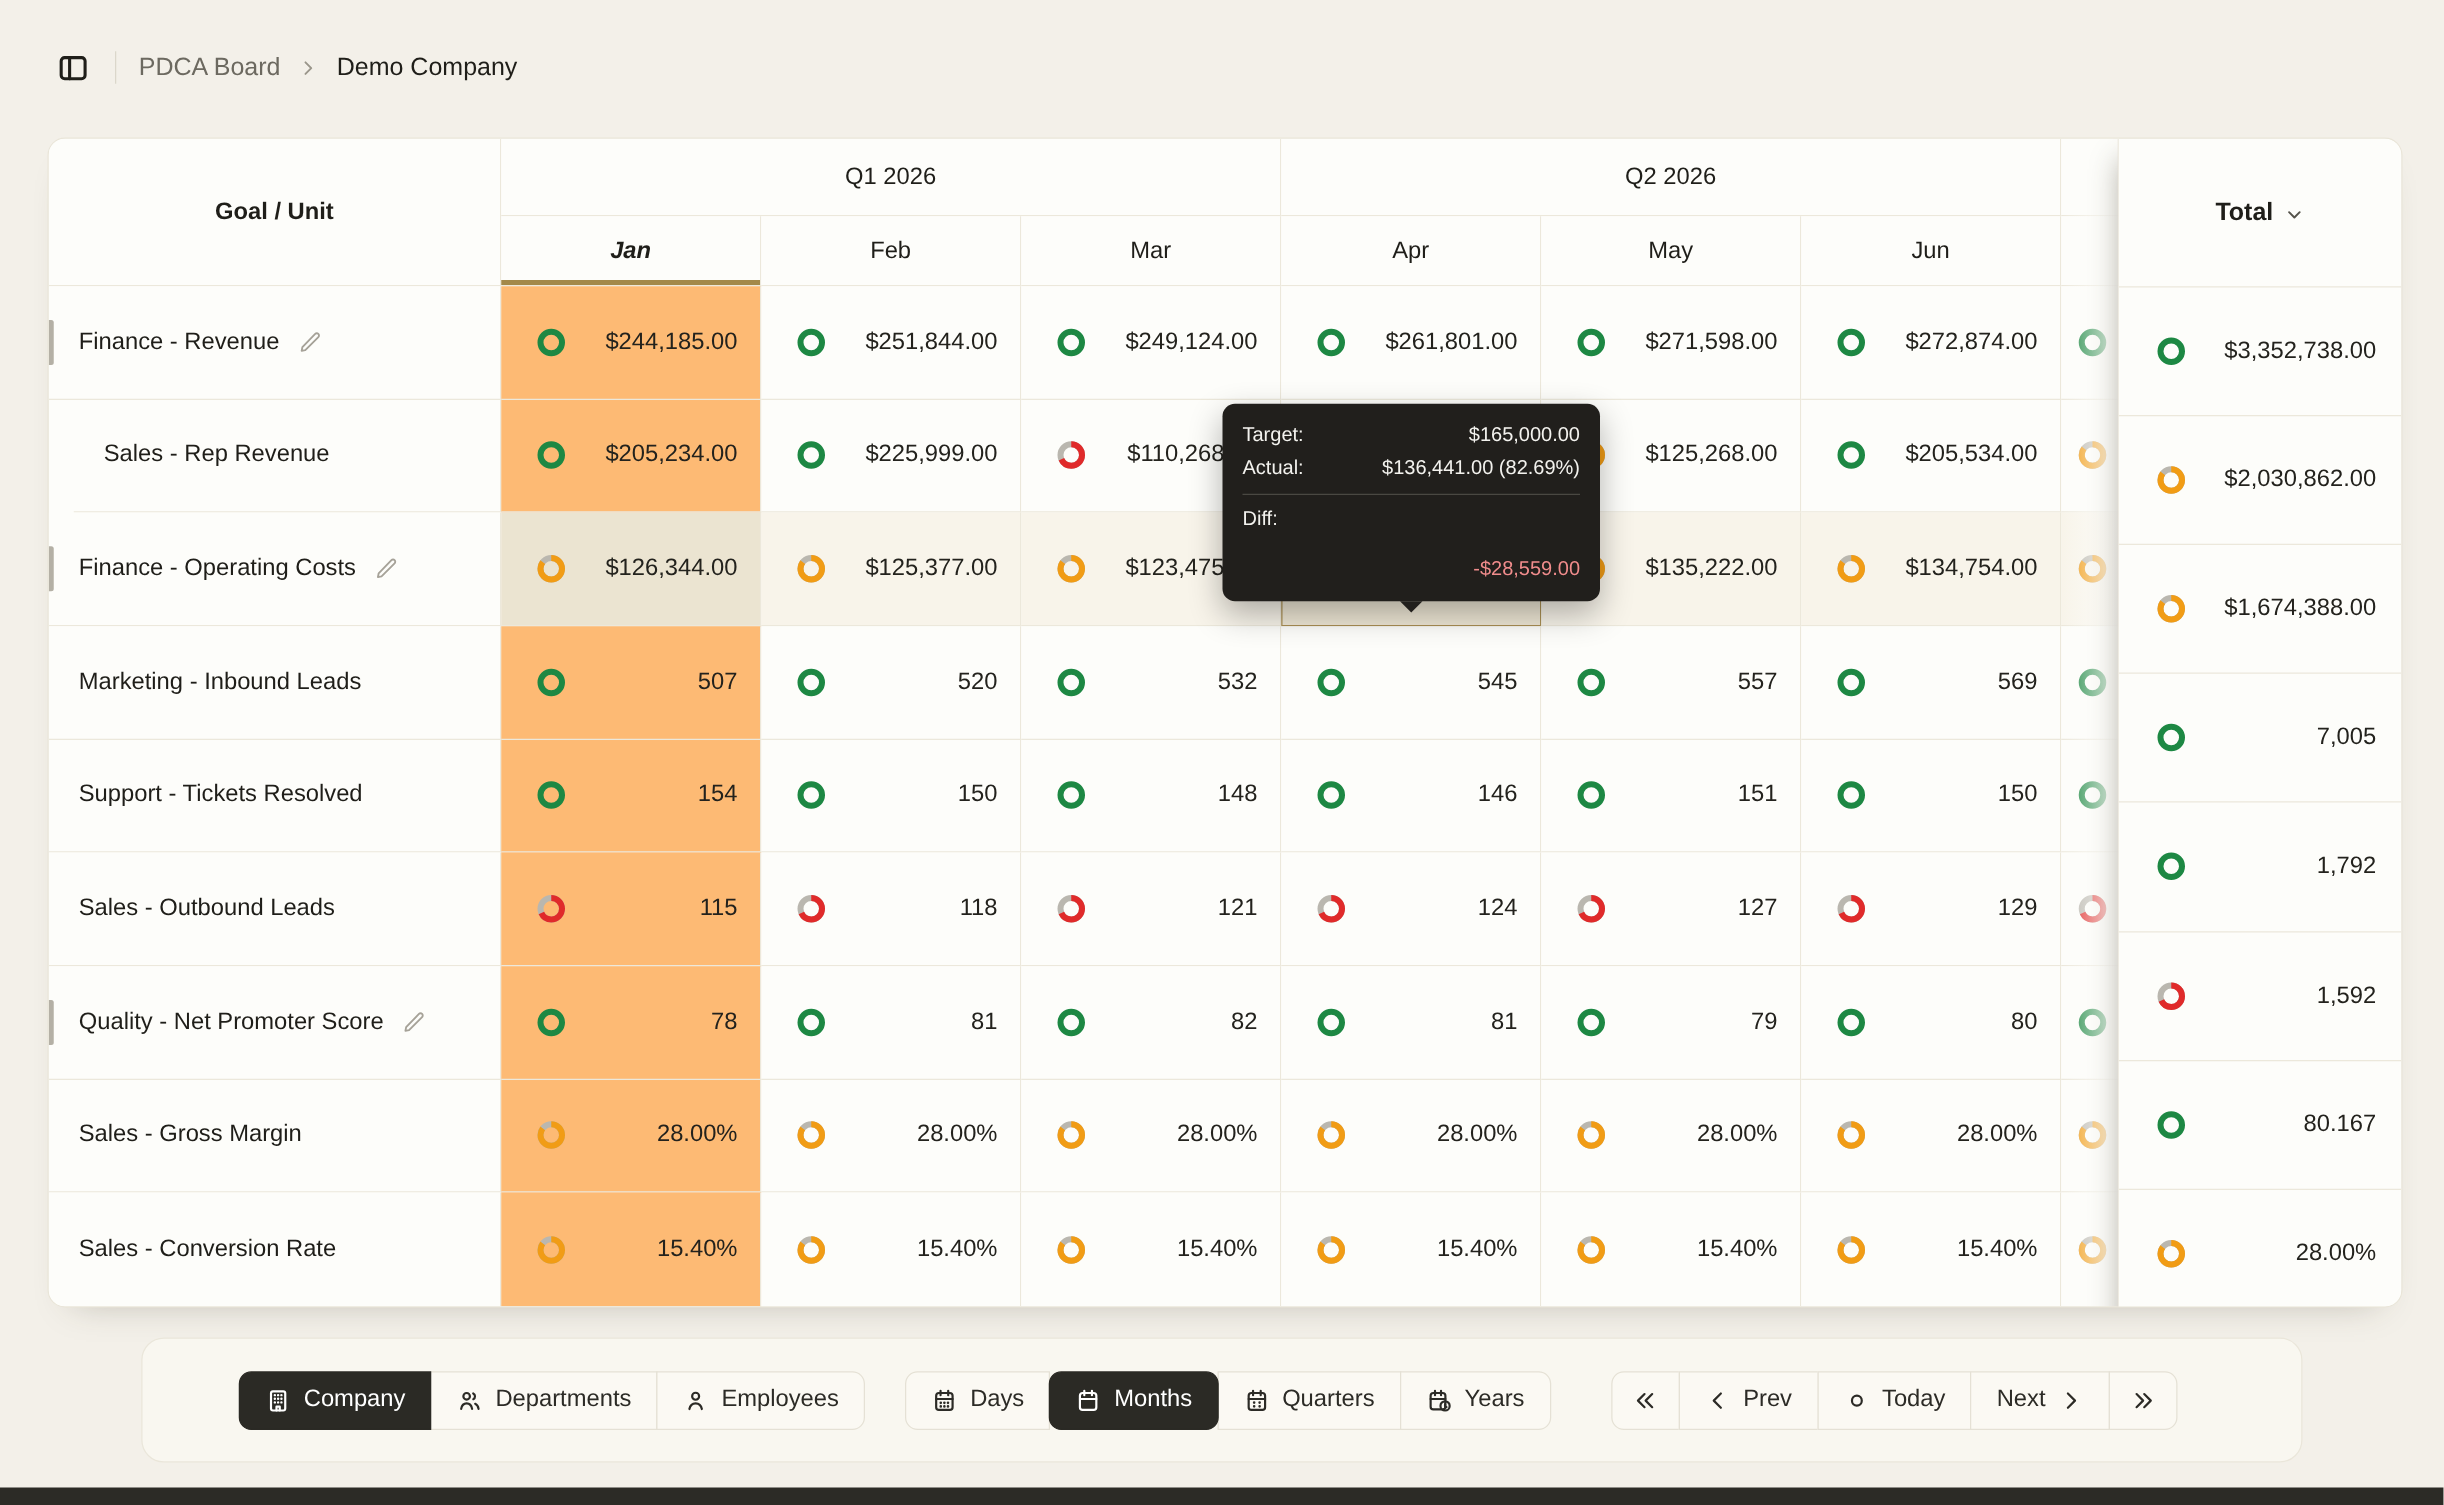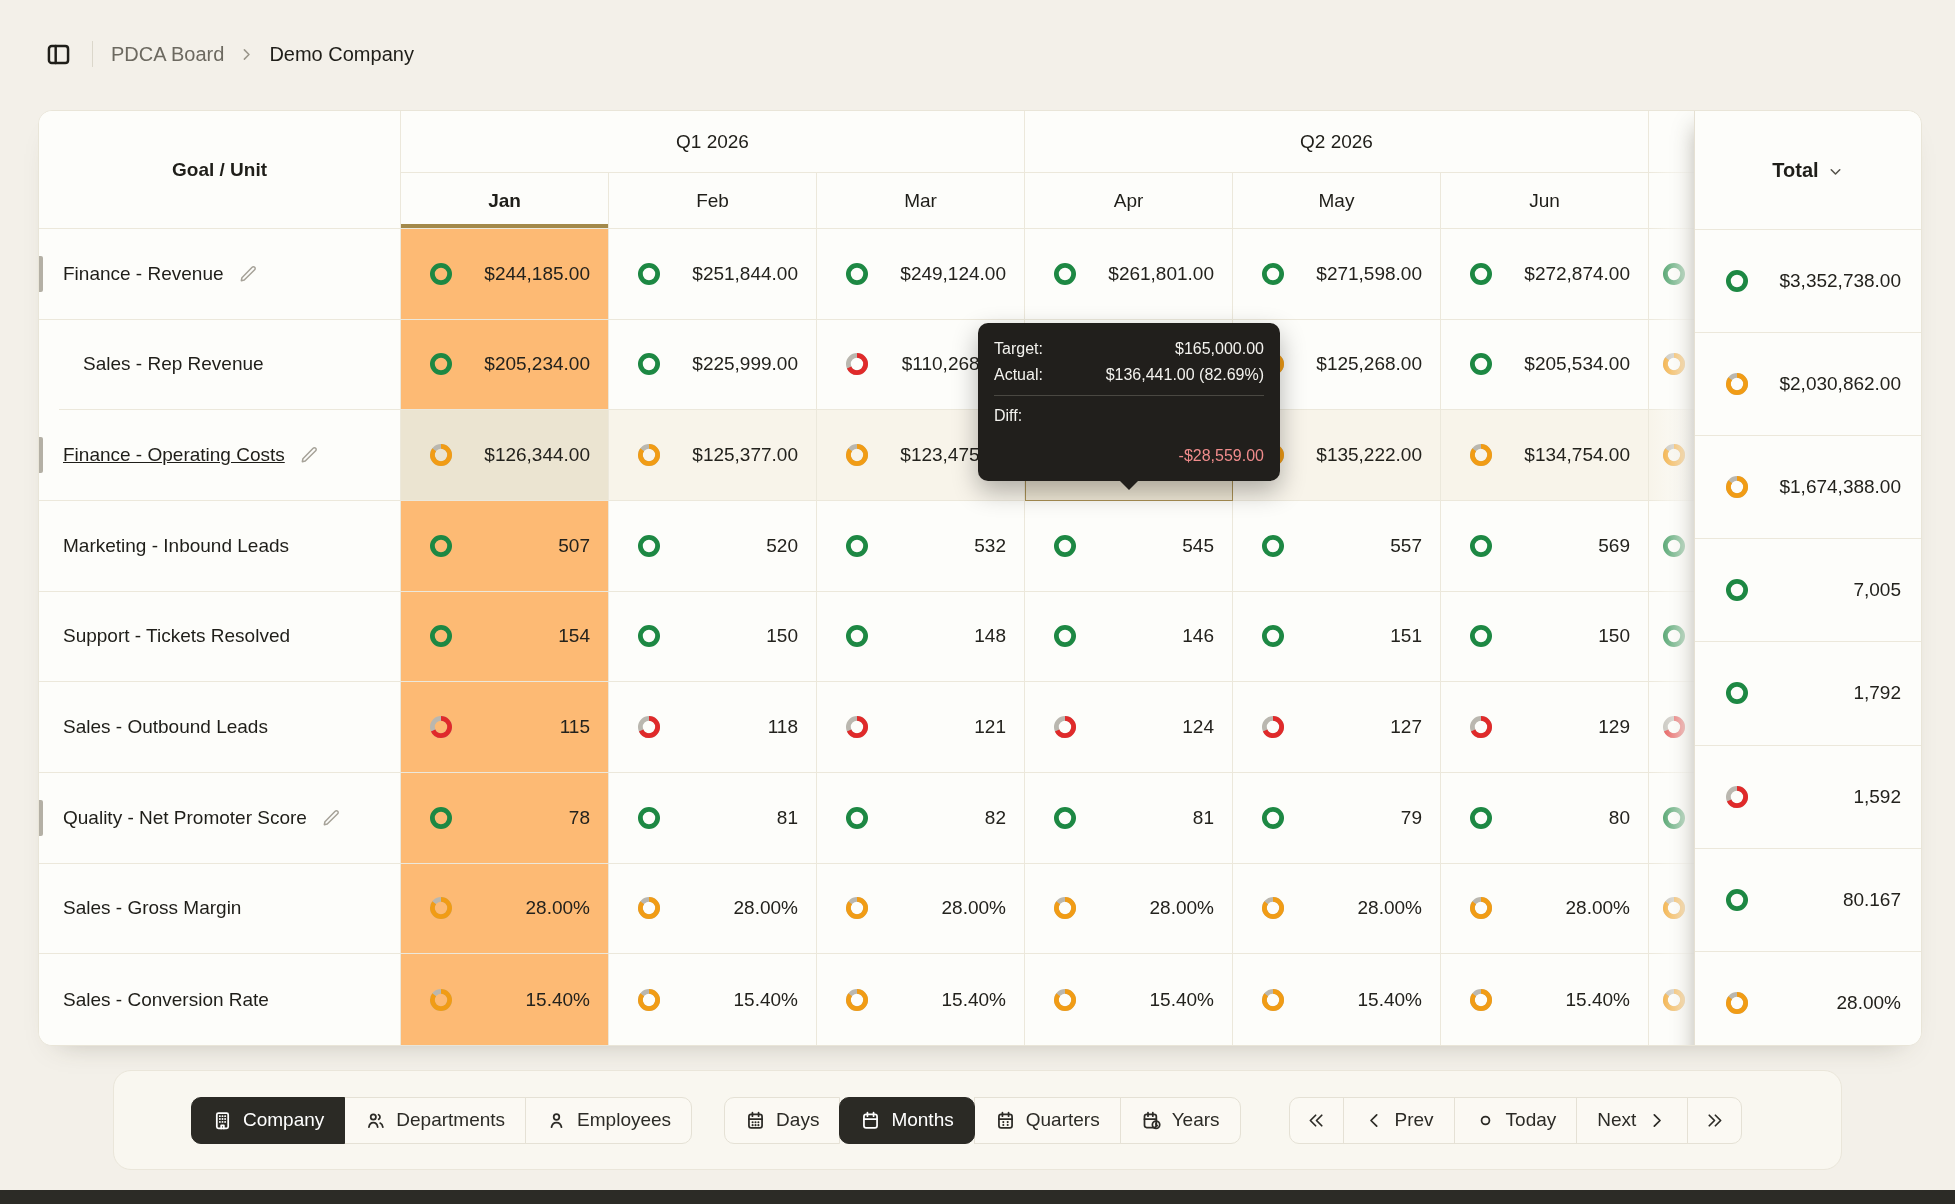--- a/index.html
+++ b/index.html
@@ -20,21 +20,21 @@
         background:#fdfdfa;border:1px solid #e9e5d8;border-radius:14px;
         box-shadow:0 14px 28px -20px rgba(62,56,40,.35);overflow:hidden;}
   .grid{position:absolute;left:0;top:0;width:1656px;height:934px;display:grid;
         grid-template-columns:362px repeat(6,208px) 46px;
         grid-template-rows:62px 56px repeat(9,1fr);}
   .cell{position:relative;display:flex;align-items:center;box-sizing:border-box;
         border-right:1px solid #ece8db;border-bottom:1px solid #ece8db;background:#fdfdfa;}
   .corner{grid-row:1/3;justify-content:center;font-size:19px;font-weight:600;color:#1f1e19;}
   .qcell{justify-content:center;font-size:19px;font-weight:500;color:#1f1e19;}
   .mcell{justify-content:center;font-size:19px;font-weight:500;color:#1f1e19;cursor:pointer;}
-  .mcell.active{font-weight:700;}
+  .mcell.active{font-weight:700;font-style:italic;}
   .mcell.active::after{content:"";position:absolute;left:0;right:0;bottom:0;height:4px;background:#a3894a;}
   .sliver-h{border-right:none;}
   .lcell{padding-left:24px;font-size:19px;font-weight:500;color:#1f1e19;gap:10px;cursor:pointer;}
   .accent{position:absolute;left:0;top:50%;transform:translateY(-50%);width:4px;height:36px;
           background:#b4b0a5;border-radius:0 2px 2px 0;}
   .pencil{color:#a6a298;display:flex;margin-left:4px;}
   .vcell{cursor:pointer;}
   .ringwrap{position:absolute;left:28px;top:50%;transform:translateY(-50%);display:flex;}
   .vval{margin-left:auto;padding-right:18px;font-size:19px;color:#23221d;}
   .col-jan{background:#fdba74;}
@@ -235,21 +235,21 @@
           <span class="vval">$205,534.00</span>
         </div>
         <div class="cell sliver" style="grid-column:8;grid-row:4;">
           <span class="ringwrap">
             <svg width="24" height="24" viewBox="0 0 23 23">
               <circle cx="11.5" cy="11.5" r="8.25" stroke="#bab7af" stroke-width="4.6" fill="none"></circle>
               <circle cx="11.5" cy="11.5" r="8.25" stroke="#f19c15" stroke-width="4.6" fill="none" stroke-dasharray="44.06 7.78" transform="rotate(-90 11.5 11.5)"></circle>
             </svg>
           </span>
         </div>
-        <div class="cell lcell" style="grid-column:1;grid-row:5;text-decoration:underline;">
+        <div class="cell lcell" style="grid-column:1;grid-row:5;">
           <span class="accent"></span>
           <span>Finance - Operating Costs</span>
           <span class="pencil">
             <svg width="20" height="20" viewBox="0 0 24 24" fill="none" stroke="currentColor" stroke-width="1.8" stroke-linecap="round" stroke-linejoin="round">
               <path d="M17 3.8a2.1 2.1 0 0 1 3 3L7.5 19.3 4 20l.7-3.5L17 3.8z"></path>
             </svg>
           </span>
         </div>
         <div class="cell vcell col-jan row-hl" style="grid-column:2;grid-row:5;">
           <span class="ringwrap">

